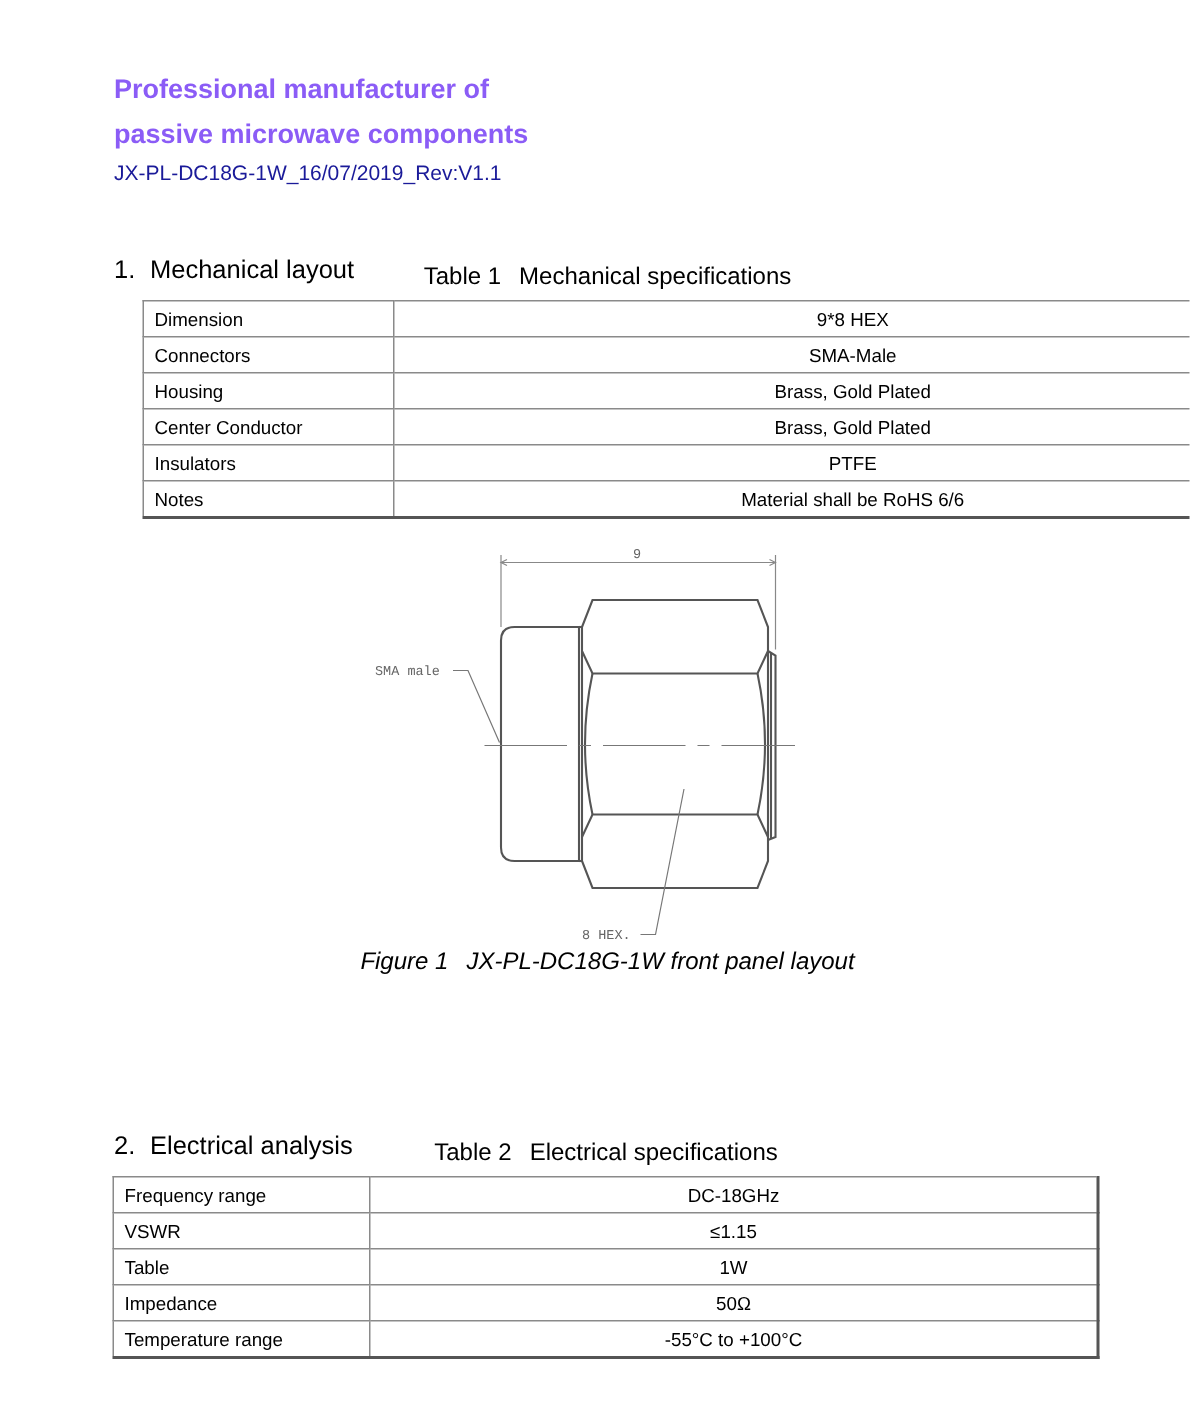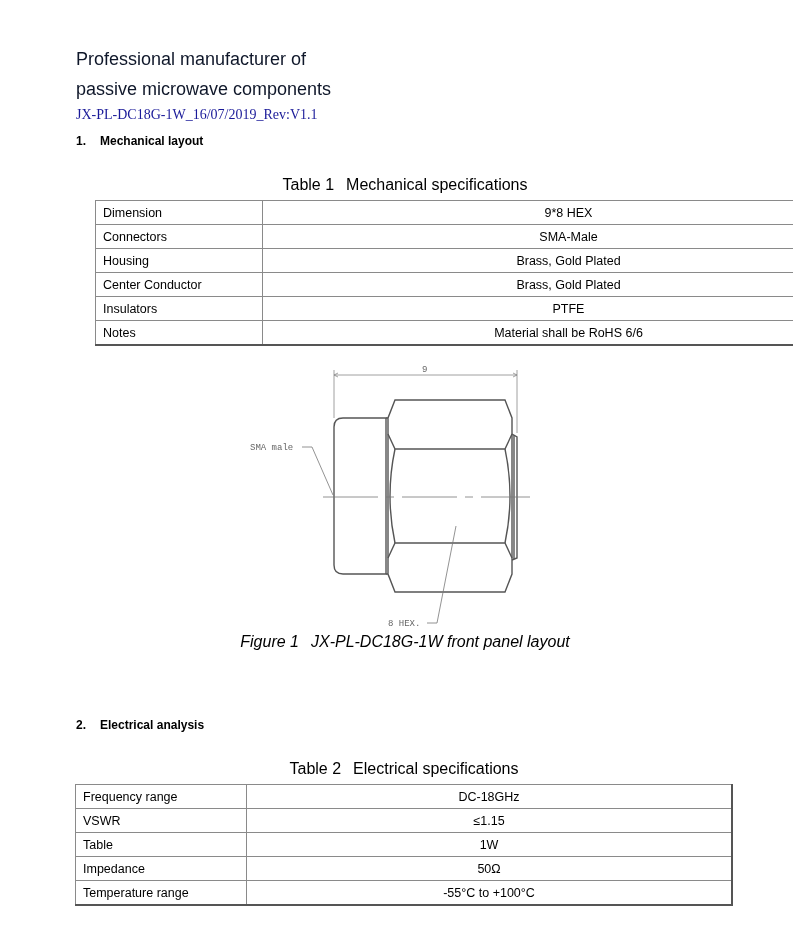--- a/index.html
+++ b/index.html
@@ -1,36 +1,36 @@
 <!DOCTYPE html>
 <html><head>
 <meta charset="utf-8">
 <style>
   html, body { margin: 0; padding: 0; background: #ffffff; }
   body { width: 793px; height: 950px; position: relative; overflow: hidden;
          font-family: "Liberation Sans", sans-serif; color: #000; }
   .abs { position: absolute; }
-  .title { color: #0f172a; font-weight: normal; font-size: 18px; line-height: 20px; white-space: nowrap; }
+  .title { color: #8b5cf6; font-weight: bold; font-size: 18px; line-height: 20px; white-space: nowrap; }
   .docid { color: #1a1a99; font-size: 14px; line-height: 16px; white-space: nowrap; }
-  .heading { font-weight: bold; font-size: 12px; line-height: 18px; white-space: nowrap; }
+  .heading { font-weight: normal; font-size: 17px; line-height: 18px; white-space: nowrap; margin-top: 39px; }
   .heading .num { display: inline-block; width: 24px; }
   .caption { font-size: 16px; line-height: 14px; white-space: nowrap; text-align: center; }
   .caption .gap { display: inline-block; width: 12px; }
   table.spec { position: absolute; border-collapse: collapse; font-size: 12.5px; table-layout: fixed; }
   table.spec td { border: 1px solid #8a8a8a; height: 23px; padding: 0 0 0 7px; line-height: 14px; vertical-align: middle; }
   table.spec td.val { text-align: center; padding: 0; }
   table.spec { border-right: 2px solid #555; border-bottom: 2px solid #555; }
   .drawing { position: absolute; left: 240px; top: 358px; width: 300px; height: 280px; }
 </style>
 </head>
 <body>
 
 <div class="abs title" style="left:76px; top:49px;">Professional manufacturer of</div>
 <div class="abs title" style="left:76px; top:79px;">passive microwave components</div>
-<div class="abs docid" style="left:76px; top:107px;font-family:Liberation Serif, serif;">JX-PL-DC18G-1W_16/07/2019_Rev:V1.1</div>
+<div class="abs docid" style="left:76px; top:107px;">JX-PL-DC18G-1W_16/07/2019_Rev:V1.1</div>
 
 <div class="abs heading" style="left:76px; top:132px;">
   <span class="num">1.</span><span>Mechanical layout</span>
 </div>
 
 <div class="abs caption" style="left:79px; width:652px; top:178px;">
   <span>Table 1</span><span class="gap"></span><span>Mechanical specifications</span>
 </div>
 
 <table class="spec" style="left:95px; top:200px; width:781px;">

